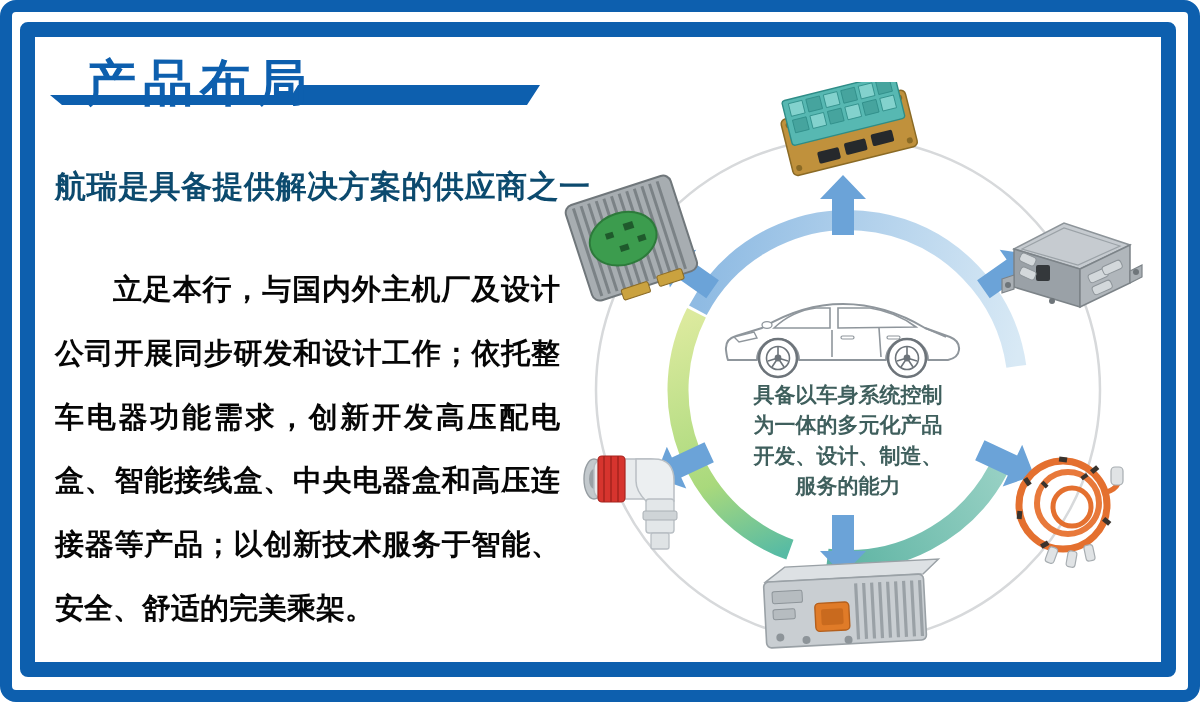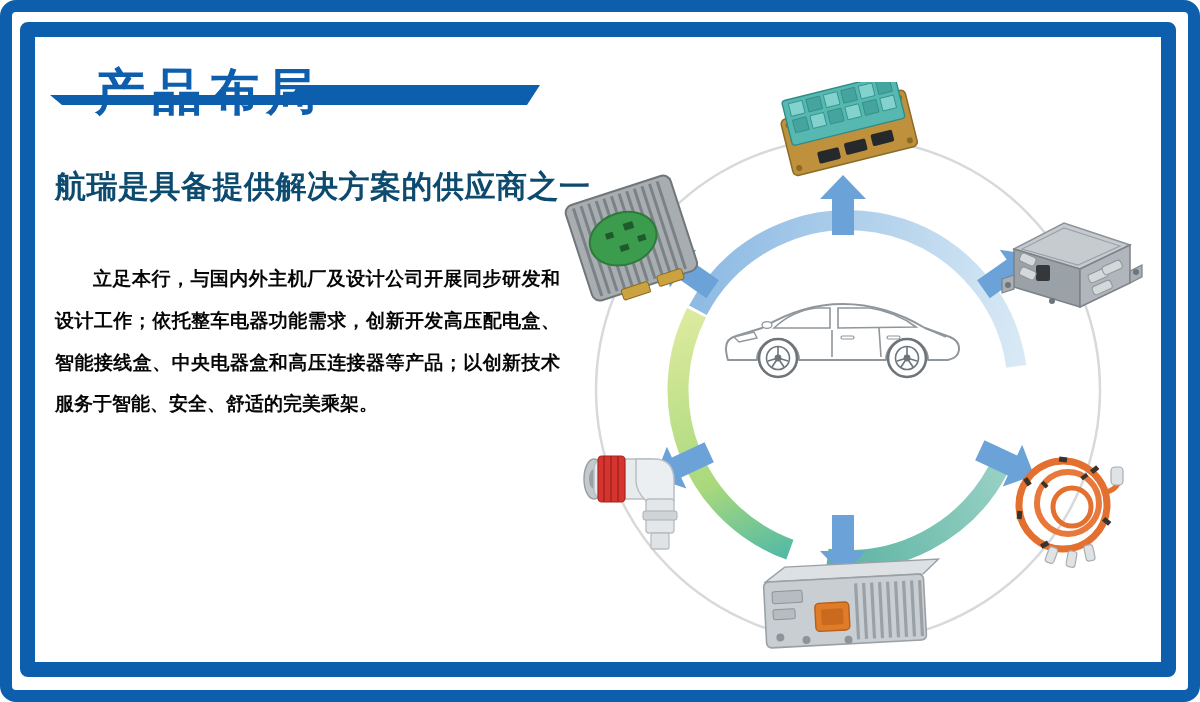--- a/index.html
+++ b/index.html
@@ -10,35 +10,35 @@
   .outer-frame{
     position:absolute;left:0;top:0;right:0;bottom:0;
     border:12px solid #0d5fae;border-radius:16px;box-sizing:border-box;
   }
   .inner-frame{
     position:absolute;left:20px;top:22px;right:24px;bottom:25px;
     border:15px solid #0d5fae;border-radius:8px;box-sizing:border-box;
     background:#ffffff;
   }
   .page-title{
-    position:absolute;left:86px;top:50px;margin:9px;
+    position:absolute;left:86px;top:50px;margin:0;
     font-size:50px;font-weight:bold;letter-spacing:7px;
     color:#0d5fae;font-family:"Liberation Sans",sans-serif;
   }
   .title-banner{
     position:absolute;left:40px;top:80px;width:560px;height:40px;
   }
   .section-heading{
     position:absolute;left:55px;top:166px;margin:0;width:560px;
     font-size:31px;font-weight:bold;color:#0c4a6e;
     font-family:"Liberation Serif",serif;letter-spacing:0.5px;
   }
   .body-paragraph{
     position:absolute;left:55px;top:258px;margin:0;width:505px;
-    font-size:19px;line-height:2.2;font-weight:bold;color:#060606;
+    font-size:29px;line-height:2.2;font-weight:bold;color:#060606;
     font-family:"Liberation Serif",serif;text-align:justify;text-indent:2em;
   }
   .diagram{
     position:absolute;left:555px;top:82px;width:620px;height:590px;
   }
   .diagram-svg{position:absolute;left:0;top:0;width:620px;height:590px;}
   .center-caption{
     position:absolute;left:168px;top:298px;width:250px;
     font-size:21px;line-height:1.45;font-weight:bold;color:#3f5f5d;
     font-family:"Liberation Serif",serif;text-align:center;white-space:pre-line;
@@ -216,13 +216,17 @@
       <rect x="-30" y="-8" width="34" height="28" rx="4" fill="#e07b28" stroke="#b45f1c" stroke-width="1.4"></rect>
       <rect x="-24" y="-2" width="22" height="16" rx="2" fill="#c96a1e"></rect>
       <rect x="-72" y="-22" width="30" height="12" rx="2" fill="#b6bcc0" stroke="#8d9499" stroke-width="1"></rect>
       <rect x="-72" y="-4" width="22" height="10" rx="2" fill="#b6bcc0" stroke="#8d9499" stroke-width="1"></rect>
       <circle cx="-66" cy="24" r="4" fill="#8d9499"></circle>
         <circle cx="-40" cy="28" r="4" fill="#8d9499"></circle>
       <circle cx="2" cy="30" r="4" fill="#8d9499"></circle>
     </g>
   </svg>
 
+  <div class="center-caption">具备以车身系统控制
+为一体的多元化产品
+开发、设计、制造、
+服务的能力</div>
 </div>
 
 </body></html>

